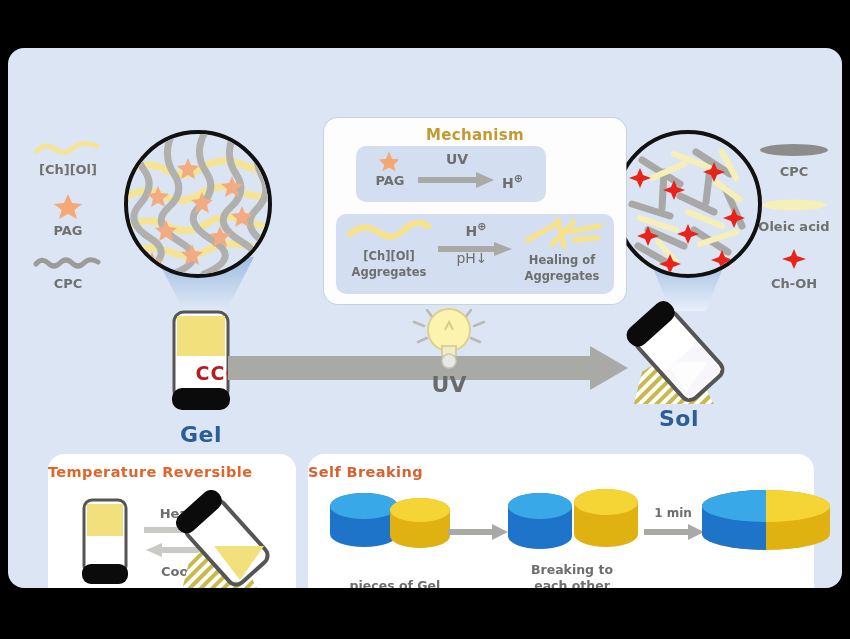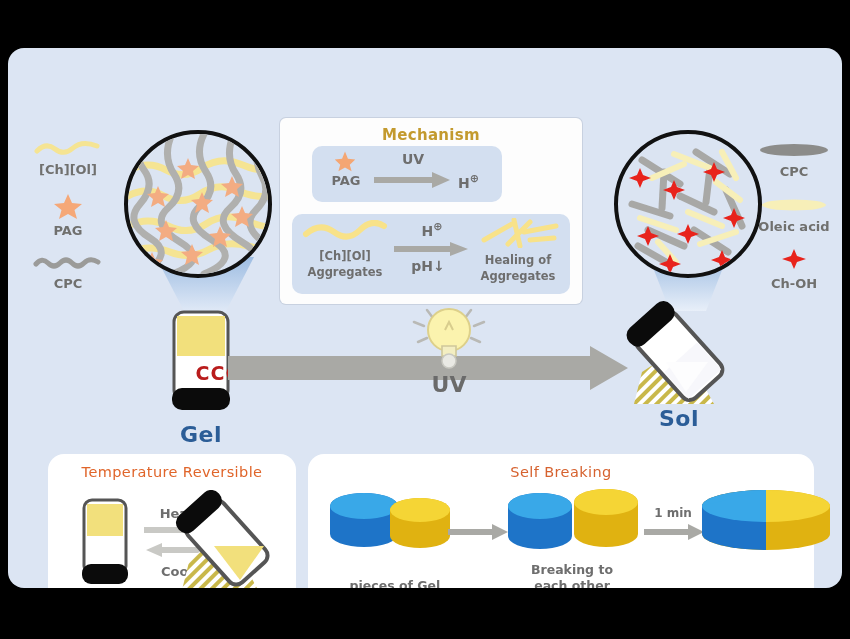--- a/index.html
+++ b/index.html
@@ -18,34 +18,34 @@
   .legend .lbl{font-size:13px;font-weight:bold;color:#70706e;white-space:nowrap;}
 
   
   .magcircle{position:absolute;border-radius:50%;border:4px solid #111;
              background:#dbe4f2;overflow:hidden;box-sizing:border-box;}
 
   
   .beam{position:absolute;}
 
   
-  .mechbox{position:absolute;background:#fdfdfd;border-radius:6px;
-           box-shadow:0 0 0 1px rgba(180,190,205,.5);}
+  .mechbox{position:absolute;background:#fdfdfd;border-radius:14px;
+           box-shadow:0 0 0 1px rgba(180,190,205,.5);margin-left:44px;}
   .mech-title{font-size:15px;font-weight:bold;color:#c39a2e;text-align:center;
               letter-spacing:.3px;}
   .subbox{position:absolute;background:#d3dff0;border-radius:10px;}
   .mono-lbl{font-size:13px;font-weight:bold;color:#6e6e6e;line-height:1.1;}
 
   
   .vial-label{font-size:22px;font-weight:bold;color:#2b5d97;text-align:center;
               letter-spacing:.5px;}
 
   
   .card{position:absolute;background:#fff;border-radius:16px;}
-  .card-title{font-weight:normal;text-align:center;letter-spacing:.4px;}
+  .card-title{font-weight:bold;letter-spacing:.4px;}
   .cap{font-size:12.5px;font-weight:bold;color:#6e6e6e;text-align:center;
        line-height:1.25;}
   .uv-label{font-size:22px;font-weight:bold;color:#6a6a6a;text-align:center;}
   .hl{font-size:13px;font-weight:bold;color:#6e6e6e;text-align:center;}
 </style>
 </head>
 <body>
 
 <div class="stage">
   <div class="panel">
@@ -248,21 +248,21 @@
         <svg class="abs" width="86" height="24" viewBox="0 0 86 24" style="left:10px;top:6px;">
           <path d="M4 14 Q18 2 32 12 T58 10 T82 6" fill="none" stroke="#f8e289" stroke-width="6" stroke-linecap="round"></path>
         </svg>
         <div class="mono-lbl abs" style="left:6px;top:36px;width:94px;text-align:center;font-size:11.5px;">[Ch][Ol]</div>
         <div class="mono-lbl abs" style="left:6px;top:52px;width:94px;text-align:center;font-size:11.5px;">Aggregates</div>
 
         <div class="abs" style="left:104px;top:6px;width:72px;text-align:center;font-size:14px;font-weight:bold;color:#6e6e6e;"><span>H</span><sup style="font-size:11px;">⊕</sup></div>
         <svg class="abs" width="76" height="14" style="left:102px;top:28px;">
           <polygon points="0,4 56,4 56,0 74,7 56,14 56,10 0,10" fill="#a9a9a5"></polygon>
         </svg>
-        <div class="abs" style="left:100px;top:44px;width:72px;text-align:center;font-size:14px;font-weight:bold;color:#6e6e6e;"><span>pH</span><span>↓</span></div>
+        <div class="abs" style="left:100px;top:36px;width:72px;text-align:center;font-size:14px;font-weight:normal;color:#6e6e6e;"><span>pH</span><span>↓</span></div>
 
         <svg class="abs" width="82" height="30" viewBox="0 0 82 30" style="left:186px;top:4px;">
           <g stroke="#f8e289" stroke-width="5" stroke-linecap="round">
             <line x1="6" y1="22" x2="34" y2="6"></line>
             <line x1="30" y1="26" x2="52" y2="4"></line>
             <line x1="36" y1="2" x2="42" y2="28"></line>
             <line x1="46" y1="14" x2="78" y2="8"></line>
             <line x1="52" y1="22" x2="76" y2="20"></line>
           </g>
         </svg>

